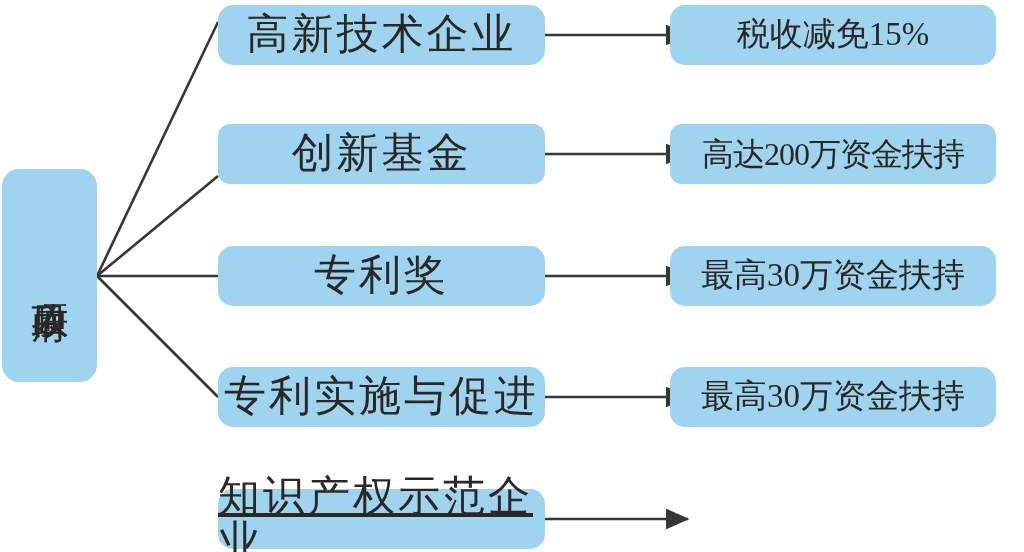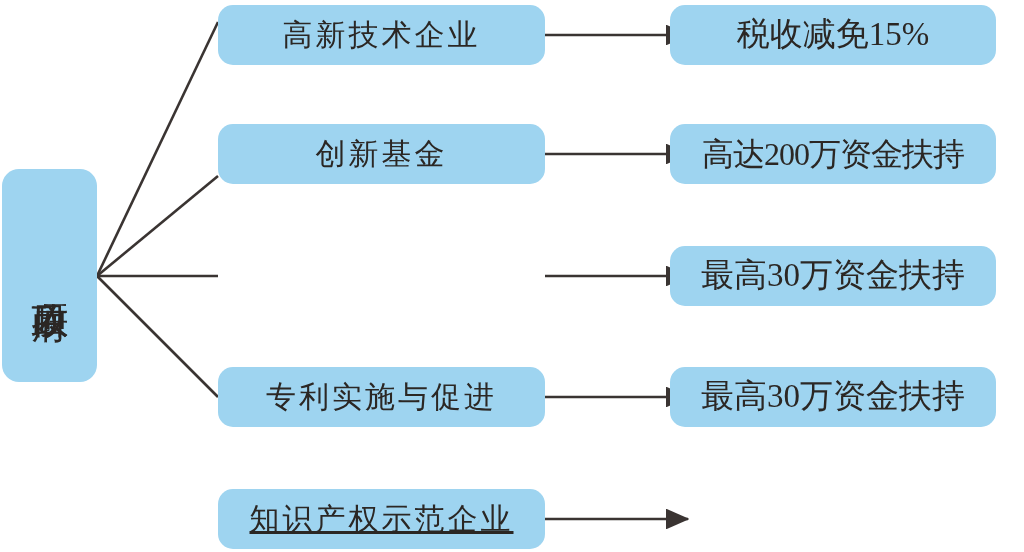--- a/index.html
+++ b/index.html
@@ -44,36 +44,36 @@
     border-radius: 17px;
     font-size: 37px;
     letter-spacing: 1px;
     writing-mode: vertical-rl;
     text-orientation: upright;
   }
   .mid-node {
     left: 218px;
     width: 327px;
     height: 60px;
-    font-size: 30px;
+    font-size: 42px;
     letter-spacing: 3px;
   }
   .right-node {
     left: 670px;
     width: 326px;
     height: 60px;
     font-size: 33px;
     letter-spacing: 0px;
   }
   .right-node.tight {
     font-size: 32px;
     letter-spacing: -1px;
   }
   .row-1 { top: 5px; }
-  .row-2 { top: 124px; }
+  .row-2 { top: 124px; border-radius: 12px; }
   .row-3 { top: 246px; }
   .row-4 { top: 367px; }
   .row-5 { top: 489px; text-decoration: underline; }
 </style>
 </head>
 <body>
 
 <div id="canvas">
 
   <svg id="edges" viewBox="0 0 1024 552" width="1024" height="552">
@@ -100,20 +100,21 @@
   </svg>
 
   <div class="node root-node">政府项目</div>
 
   <div class="node mid-node row-1">高新技术企业</div>
   <div class="node right-node row-1">税收减免15%</div>
 
   <div class="node mid-node row-2">创新基金</div>
   <div class="node right-node tight row-2">高达200万资金扶持</div>
 
+  <div class="node mid-node row-3">专利奖</div>
   <div class="node right-node row-3">最高30万资金扶持</div>
 
   <div class="node mid-node row-4">专利实施与促进</div>
   <div class="node right-node row-4">最高30万资金扶持</div>
 
   <div class="node mid-node row-5">知识产权示范企业</div>
 
 </div>
 
 </body></html>

